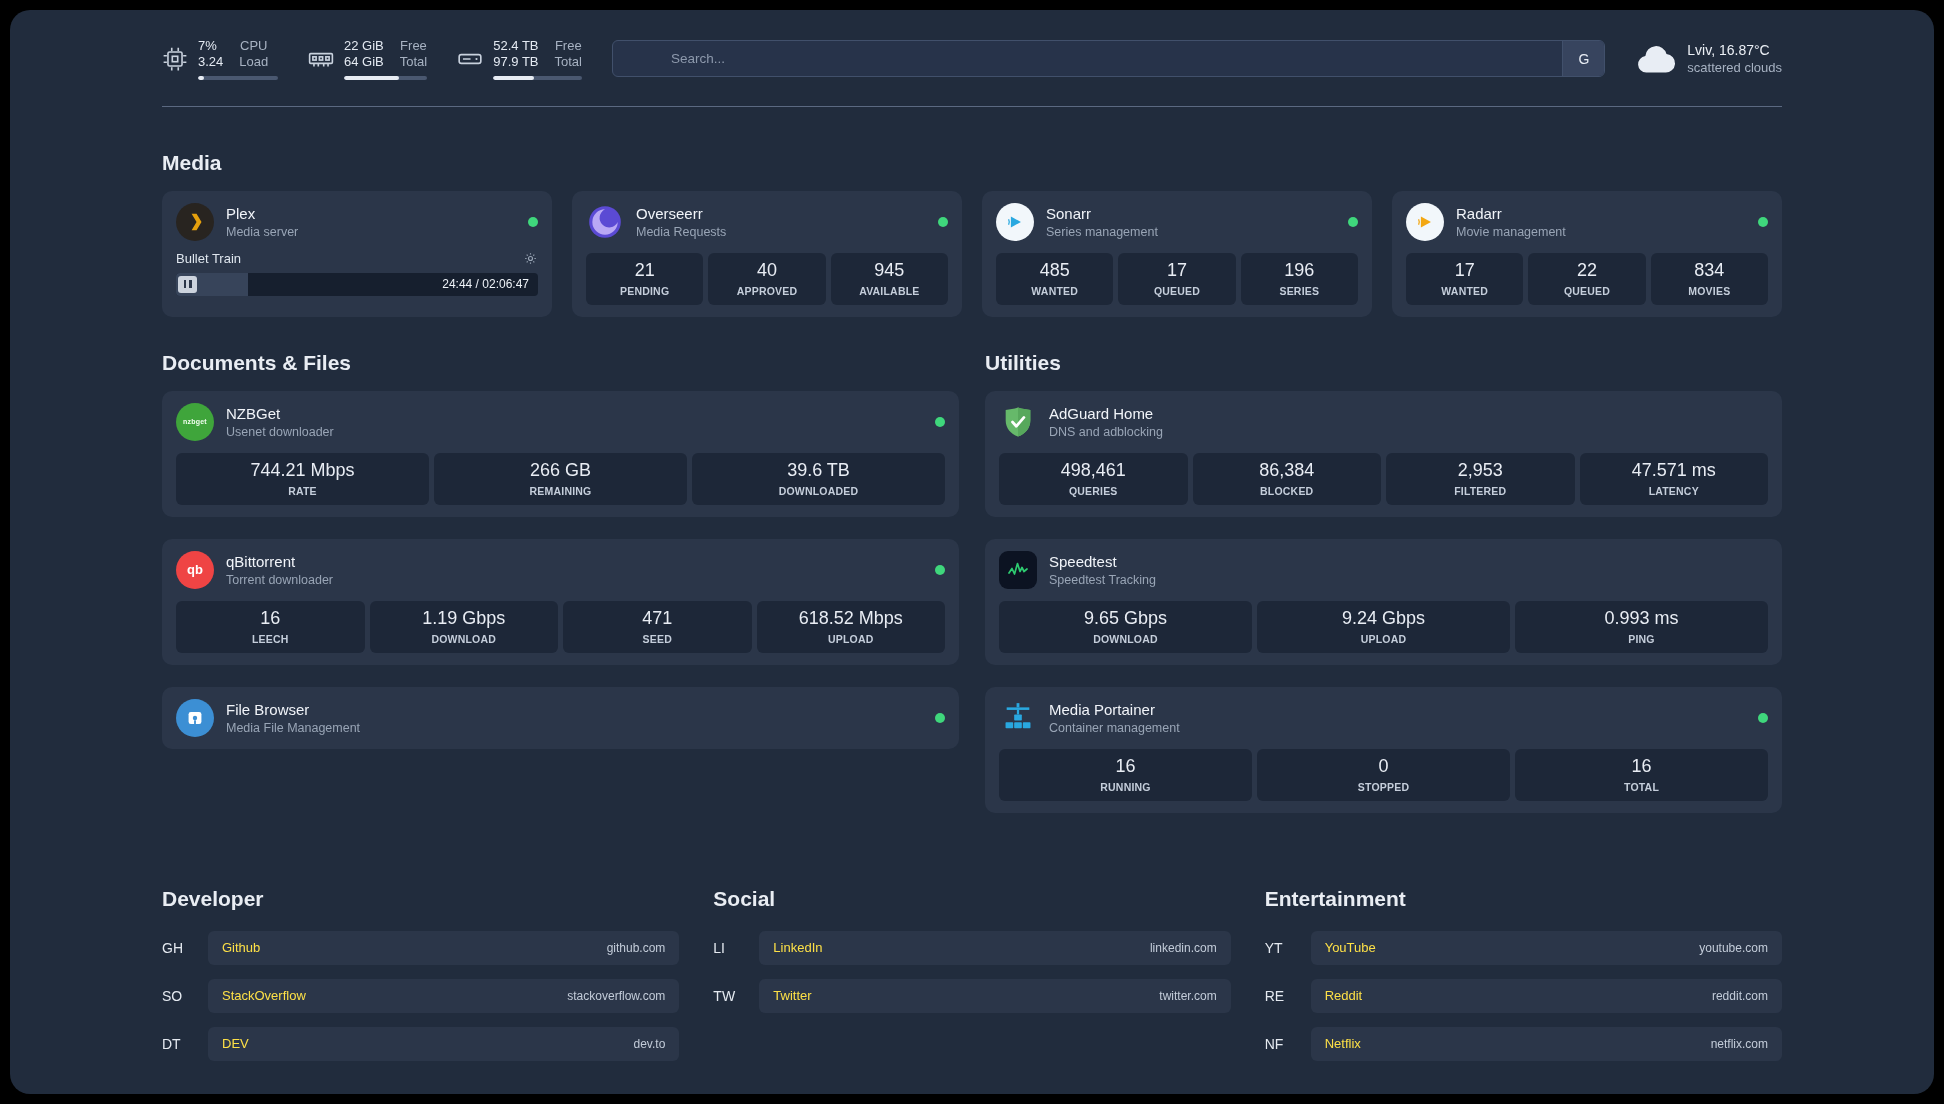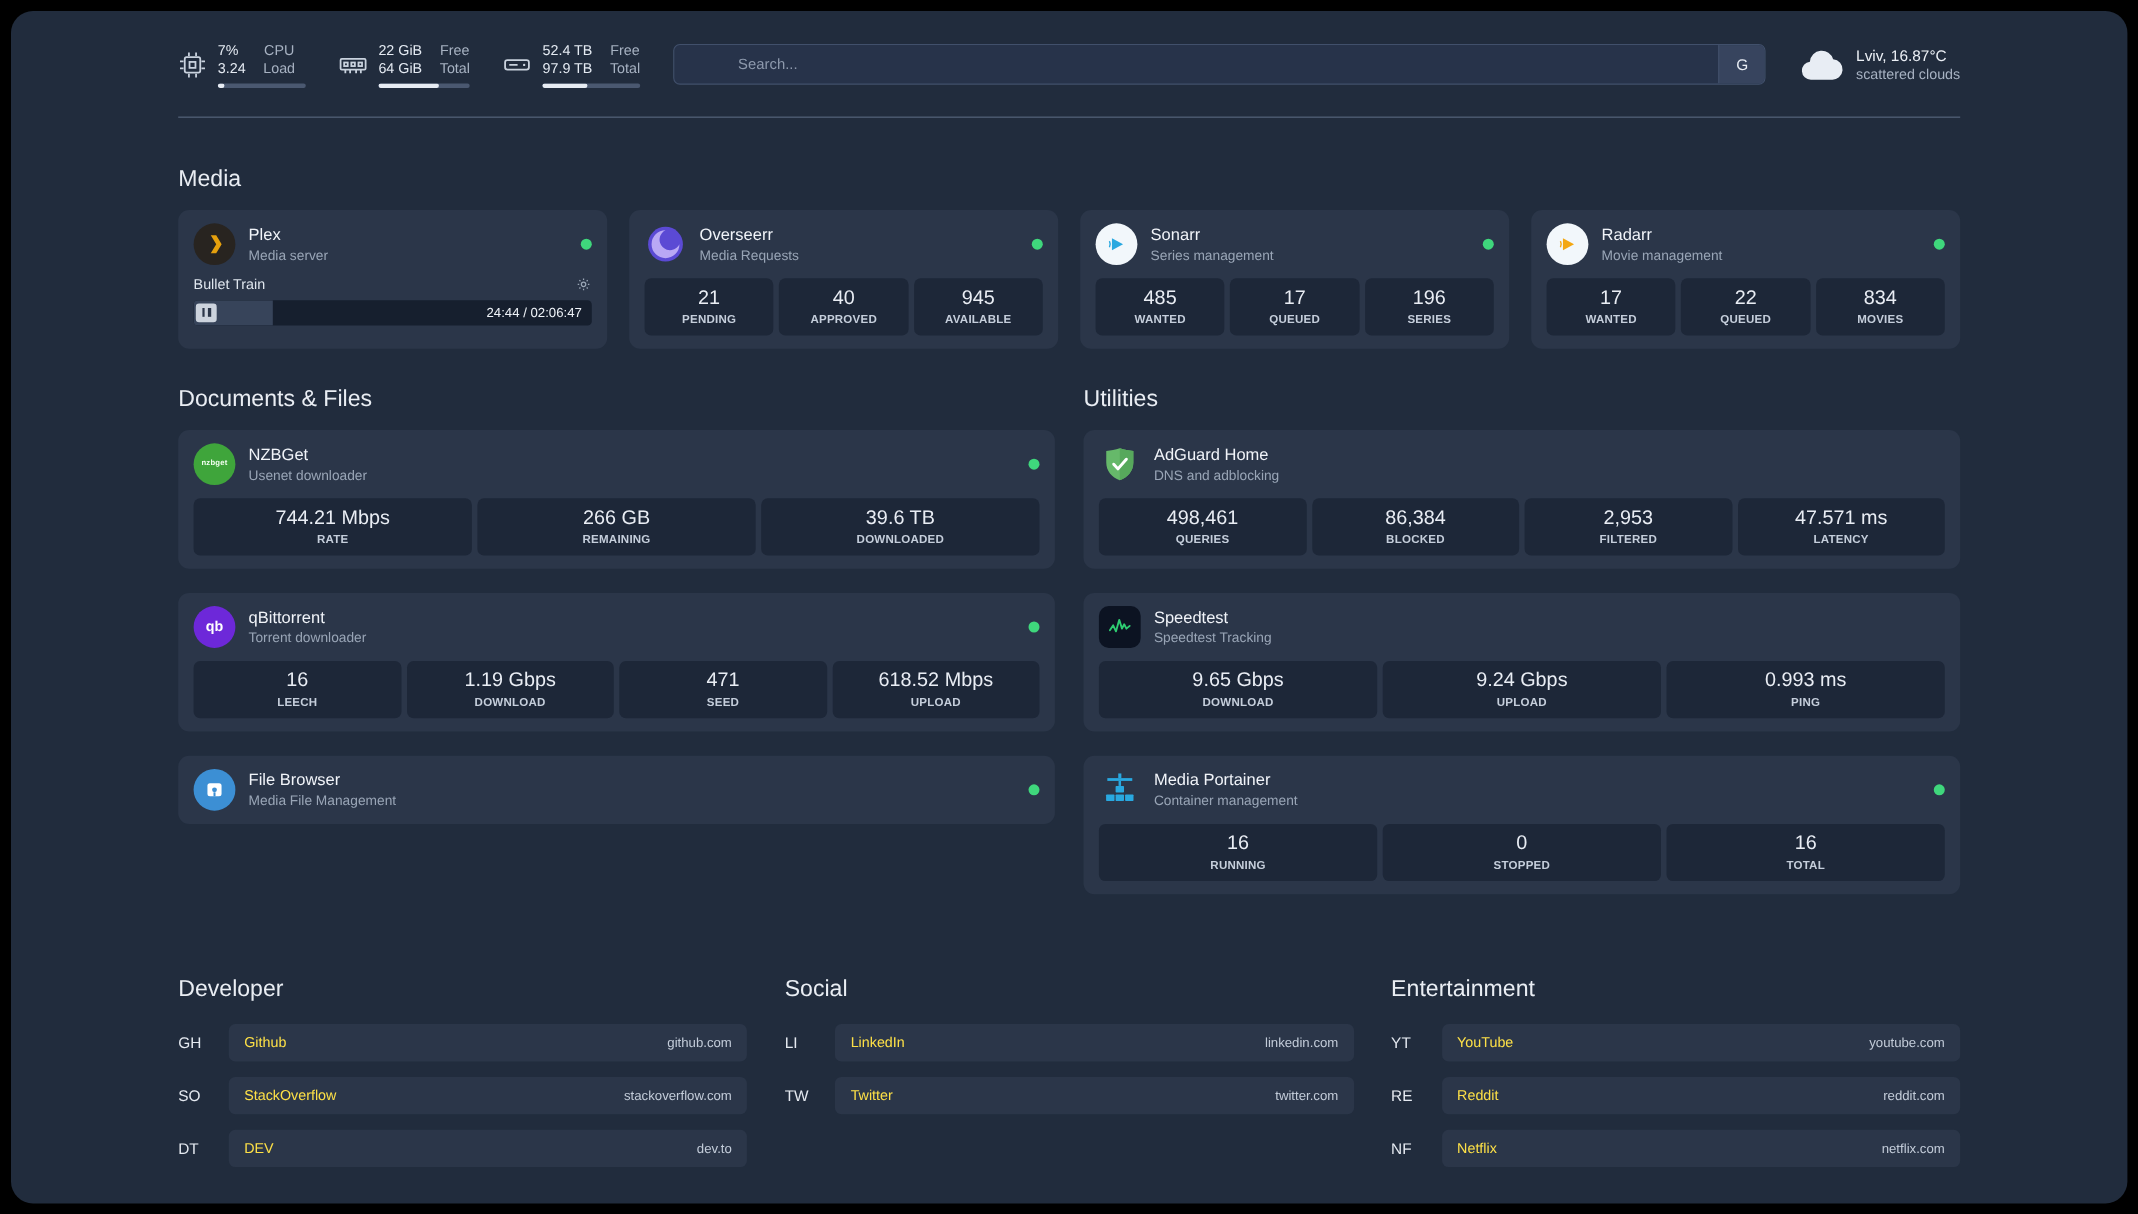--- a/index.html
+++ b/index.html
@@ -46,21 +46,21 @@
     font-family: inherit;
   }
   .weather { display: flex; align-items: center; gap: 10px; }
   .weather-icon svg { width: 42px; height: 30px; display: block; }
   .weather-loc { font-size: 14px; color: #ecf0f6; }
   .weather-cond { font-size: 13px; color: #a7b2c2; margin-top: 2px; }
 
   .divider { height: 1px; background: #5b6981; margin-top: 26px; }
 
   
-  .section-title { font-size: 21px; font-weight: 400; color: #e9edf3; }
+  .section-title { font-size: 21px; font-weight: 700; color: #e9edf3; }
   .mt-media { margin: 44px 0 16px; }
   .two-col { display: grid; grid-template-columns: 1fr 1fr; gap: 26px; margin-top: 34px; }
   .two-col .section-title { margin-bottom: 16px; }
 
   .grid-4 { display: grid; grid-template-columns: repeat(4, 1fr); gap: 20px; }
 
   .card { background: #2b3649; border-radius: 10px; padding: 12px 14px; }
   .col .card { margin-bottom: 22px; }
   .card-head { display: flex; align-items: center; gap: 12px; }
   .svc-icon {
@@ -92,21 +92,21 @@
   .plex-pause i { width: 2.5px; height: 8px; background: #2b3649; display: block; }
   .plex-time { margin-left: auto; position: relative; font-size: 12px; color: #eff3f8; padding-right: 9px; }
 
   
   .icon-plex { background: #282420; }
   .icon-overseerr { background: transparent; }
   .icon-sonarr { background: #f2f7fb; }
   .icon-radarr { background: #f2f7fb; }
   .icon-nzbget { background: #3fa53b; }
   .nzbget-word { font-size: 7px; font-weight: 700; color: #f2fff0; letter-spacing: .2px; }
-  .icon-qb { background: #6d28d9; }
+  .icon-qb { background: #ef4444; }
   .qb-word { font-size: 13px; font-weight: 700; color: #ffffff; }
   .icon-fb { background: #3c8fd4; }
   .icon-adguard { background: transparent; }
   .icon-speedtest { background: #0c1322; border-radius: 9px; }
   .icon-portainer { background: transparent; }
 
   
   .bookmarks { display: grid; grid-template-columns: repeat(3, 1fr); gap: 34px; margin-top: 52px; }
   .bookmarks .section-title { margin-bottom: 20px; }
   .bm-row { display: flex; align-items: center; margin-bottom: 14px; }

